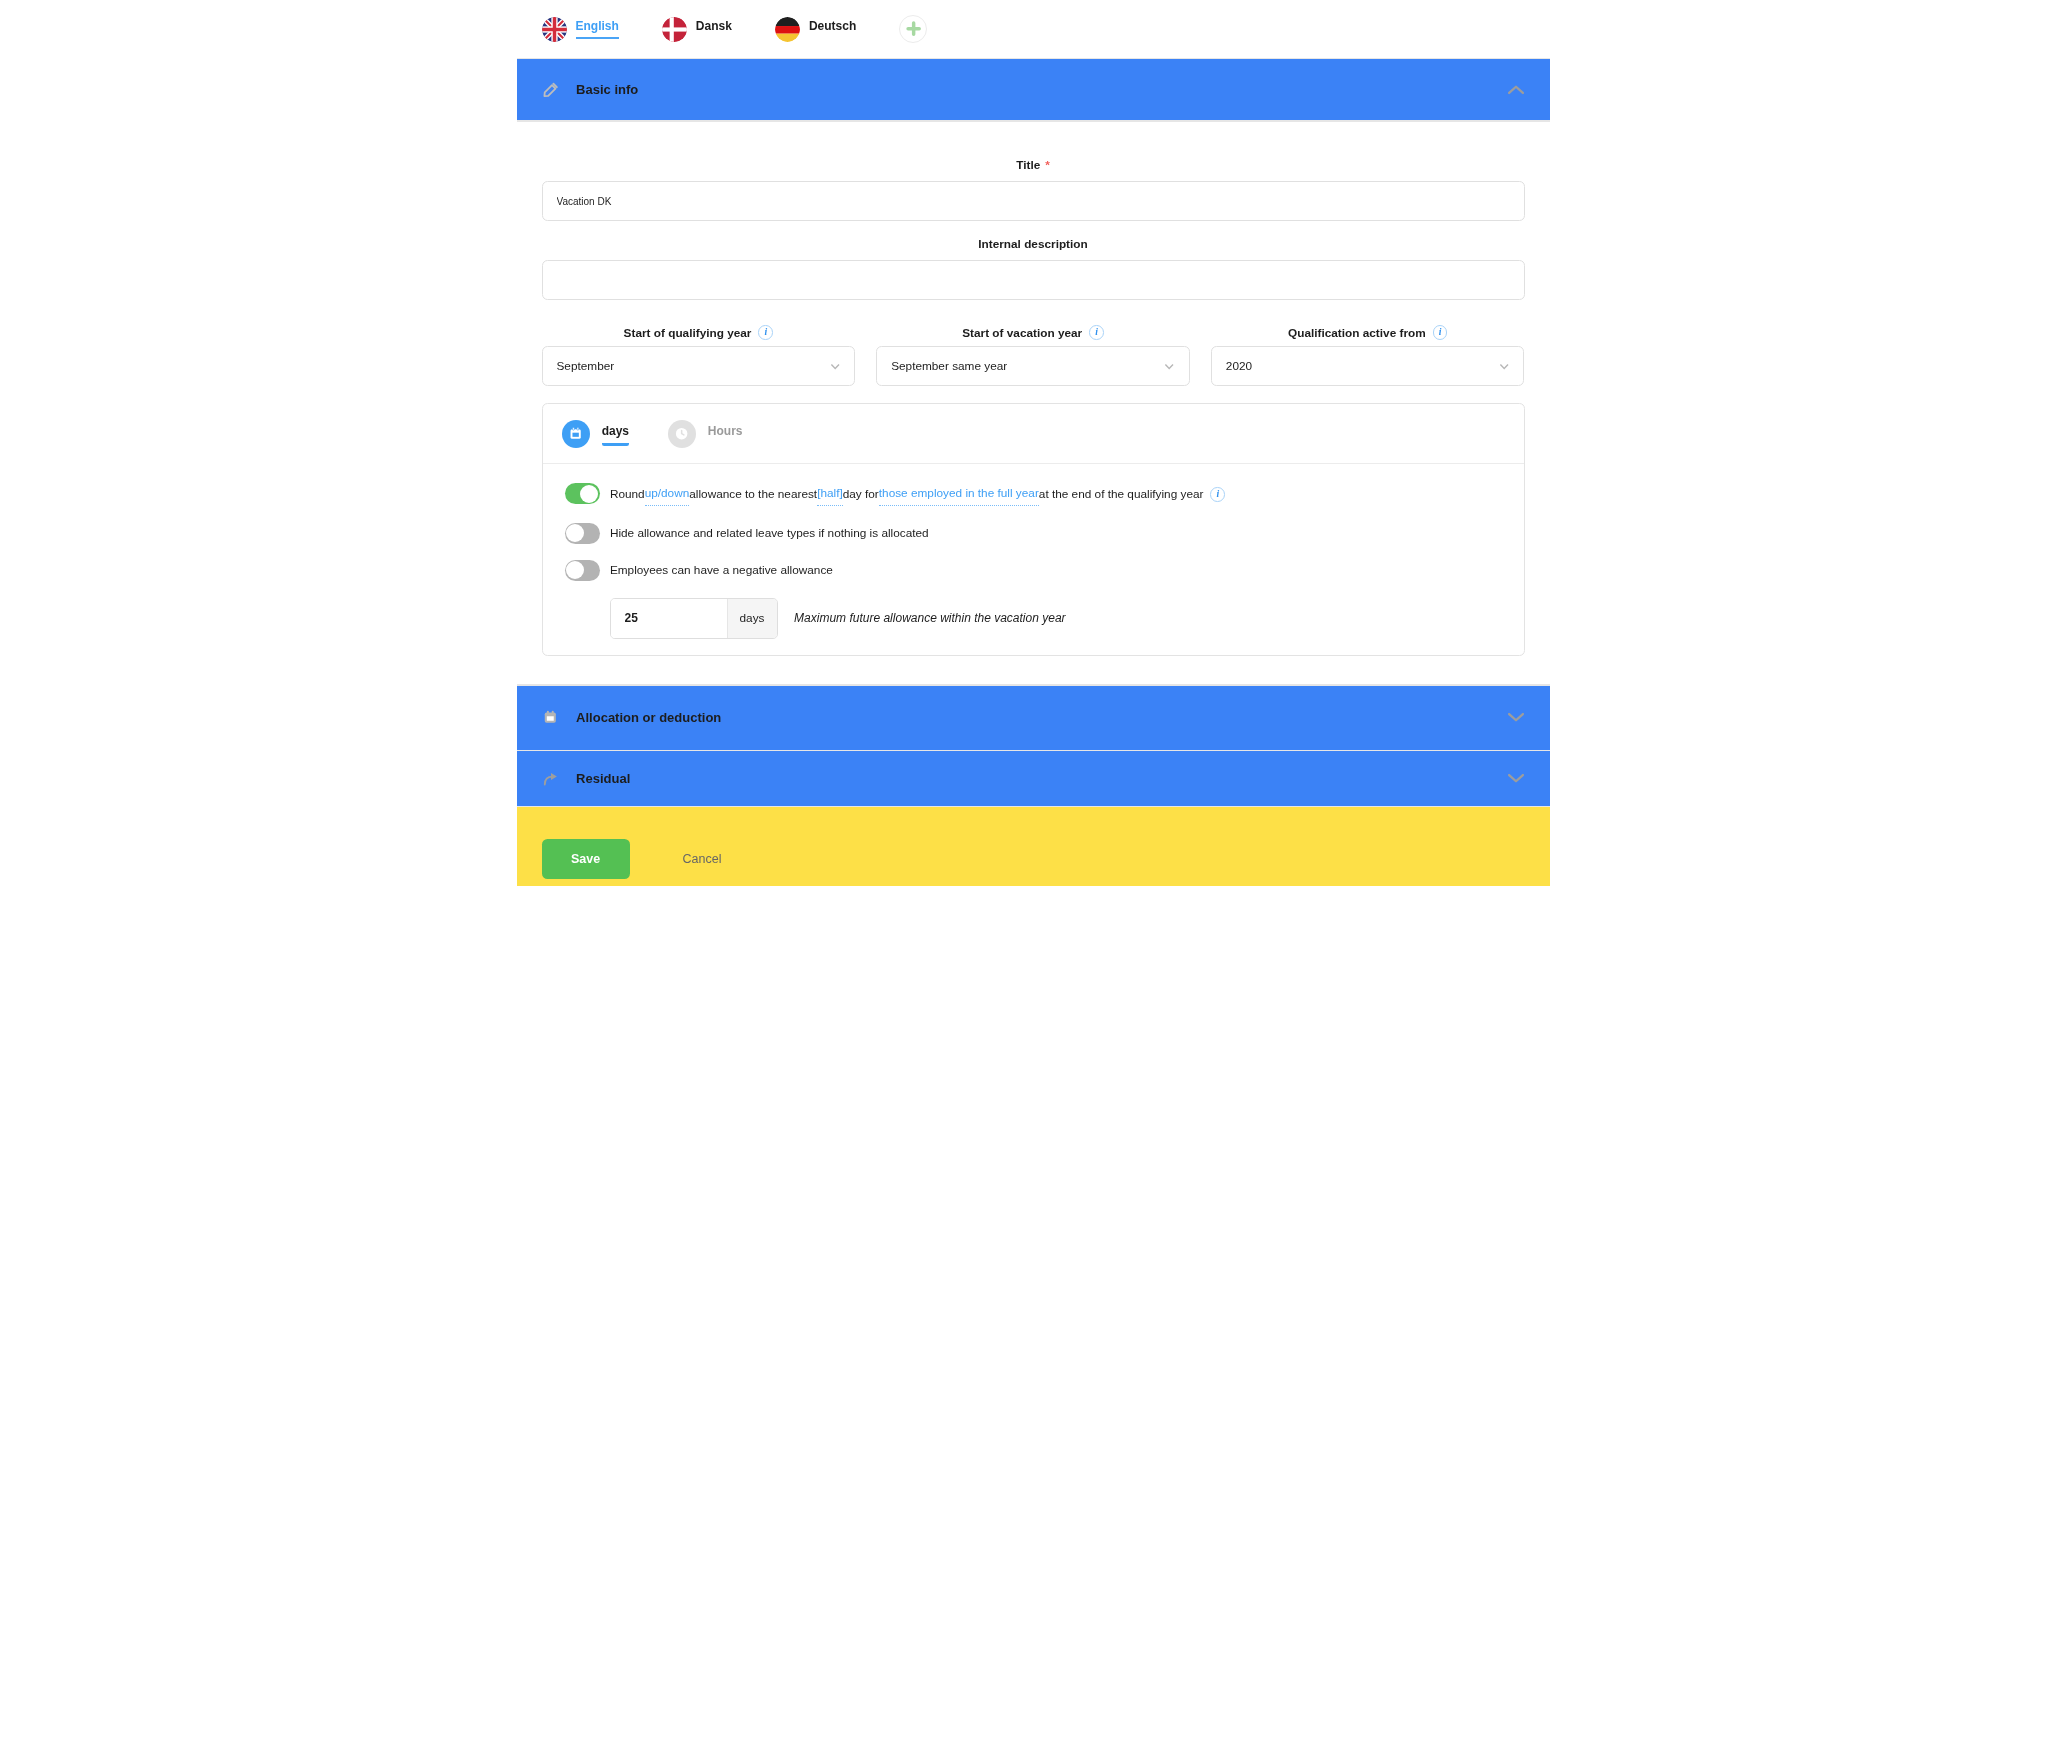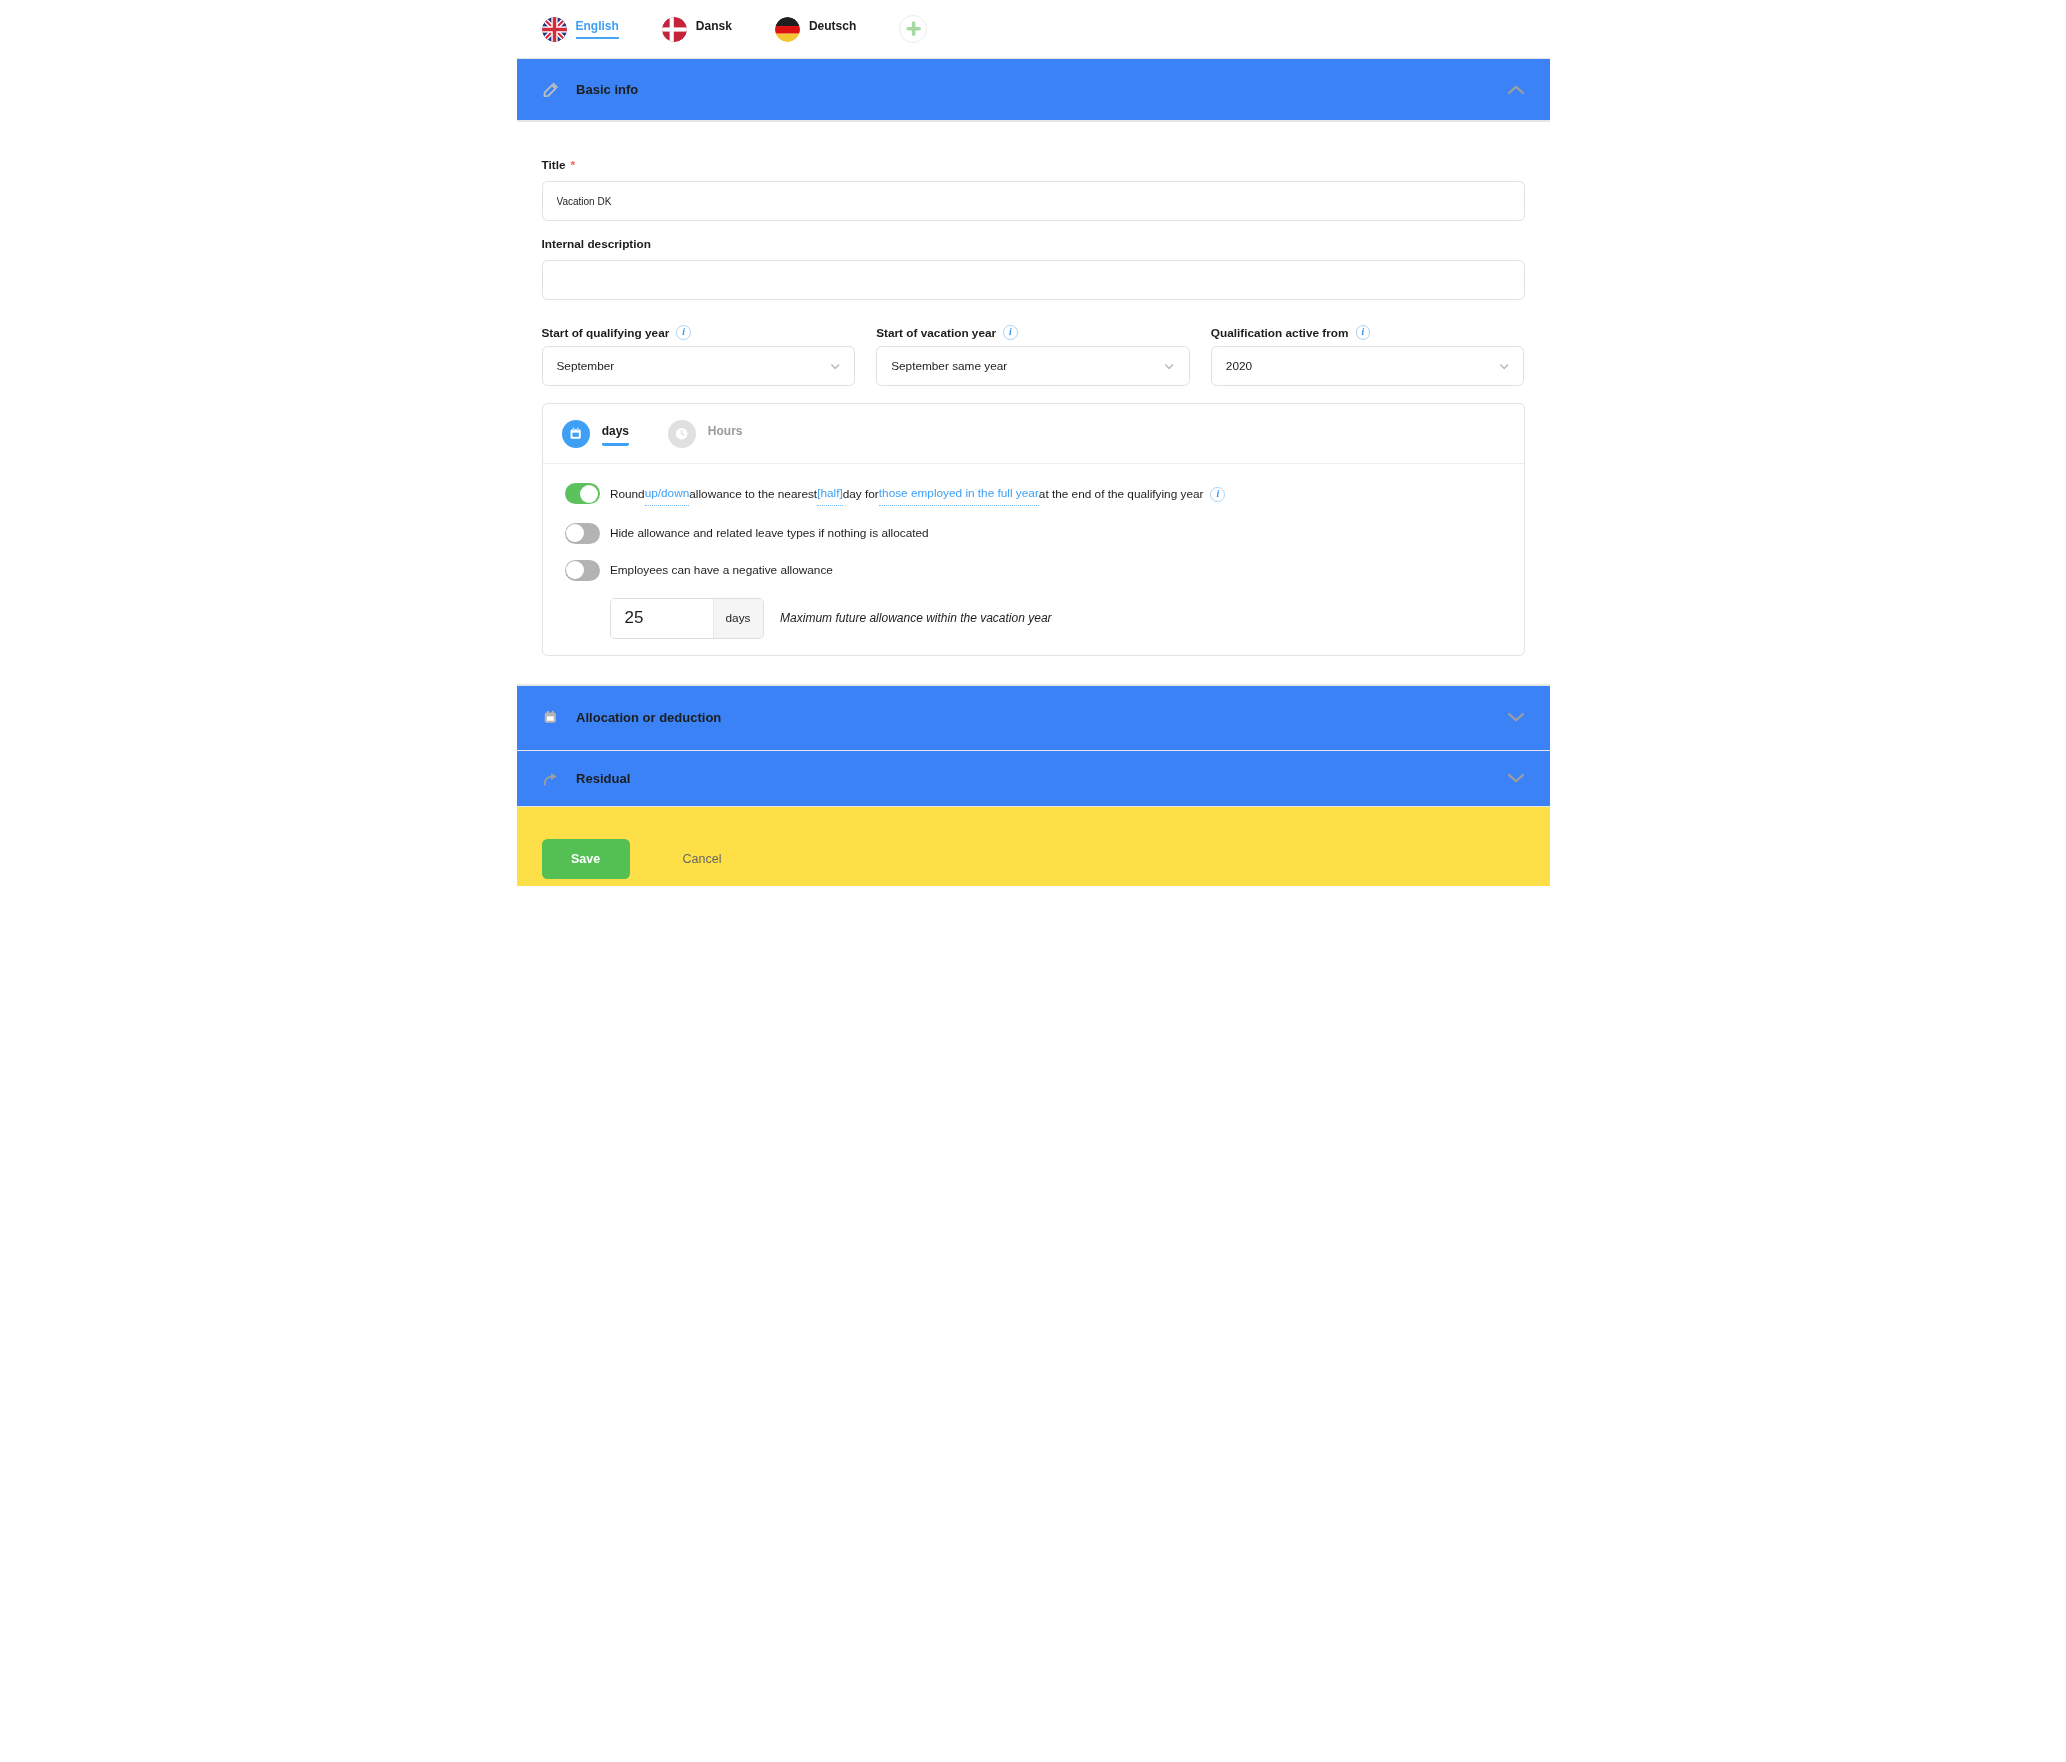--- a/index.html
+++ b/index.html
@@ -24,21 +24,21 @@
   .sec-header { display:flex; align-items:center; padding:0 25px; cursor:pointer; background:#3b82f6; }
   .sec-header .sec-icon { width:18px; height:18px; margin-right:16.6px; display:flex; align-items:center; justify-content:center; }
   .sec-title { font-size:13px; font-weight:bold; }
   .sec-chevron { margin-left:auto; display:flex; }
   .h-basic { height:61px; }
   .h-alloc { height:64px; }
   .h-resid { height:55px; }
 
   
   .form { padding:36px 25px 28px 25px; background:#fff; }
-  .field-label { font-weight:bold; font-size:11.8px; display:flex; align-items:center; }
+  .field-label { font-weight:bold; font-size:11.8px; display:flex; align-items:center;justify-content:center; }
   .req { color:#f2615c; margin-left:4.9px; font-weight:bold; }
   .text-input {
     width:100%; height:40px; border:1.4px solid #e0e0e0; border-radius:5.5px;
     padding:0 14px; font-size:10px; font-family:inherit; color:#1d1d1d; background:#fff; outline:none;
   }
   .mt14 { margin-top:9.7px; } .mt22 { margin-top:15.3px; }
 
   .dd-row { display:grid; grid-template-columns:1fr 1fr 1fr; gap:21px; margin-top:25px; }
   .info-icon {
     width:14.6px; height:14.6px; border-radius:50%; border:1.4px solid #a9d3f8;
@@ -69,21 +69,21 @@
   .toggle.on  { background:#5cc25e; }
   .toggle.off { background:#b3b3b3; }
   .knob { position:absolute; top:1.4px; width:18px; height:18px; border-radius:50%; background:#fff; }
   .toggle.on  .knob { right:1.4px; }
   .toggle.off .knob { left:1.4px; }
   .toggle-text { margin-left:10.4px; font-size:11.8px; line-height:21px; display:flex; align-items:center; flex-wrap:wrap; }
   .link { color:#3e9ff5; border-bottom:1.4px dotted #79bcf8; padding-bottom:0.7px; cursor:pointer; }
 
   .future-input-row { display:flex; align-items:center; margin-top:8.3px; padding-left:45px; }
   .input-group { display:flex; height:41px; border:1.4px solid #dedede; border-radius:4.9px; overflow:hidden; background:#fff; }
-  .input-group input { width:102px; border:none; outline:none; padding:0 14px; font-size:17px; font-family:inherit; color:#1d1d1d; }
+  .input-group input { width:116px; border:none; outline:none; padding:0 14px; font-size:12px; font-family:inherit; color:#1d1d1d;font-weight:bold; }
   .input-addon { width:50px; background:#f5f5f5; border-left:1.4px solid #e6e6e6; display:flex; align-items:center; justify-content:center; font-size:11.8px; color:#1d1d1d; }
   .hint { margin-left:16.6px; font-style:italic; font-size:12px; }
 
   
   .footer { display:flex; align-items:center; padding:32px 25px 7px; background:#fde047; }
   .save-btn {
     width:88px; height:40px; background:#54c053; border:none; border-radius:5.5px;
     color:#fff; font-weight:bold; font-size:12.5px; font-family:inherit; cursor:pointer;
   }
   .cancel-btn { margin-left:53px; color:#666; font-size:12.5px; cursor:pointer; background:none; border:none; font-family:inherit; }

